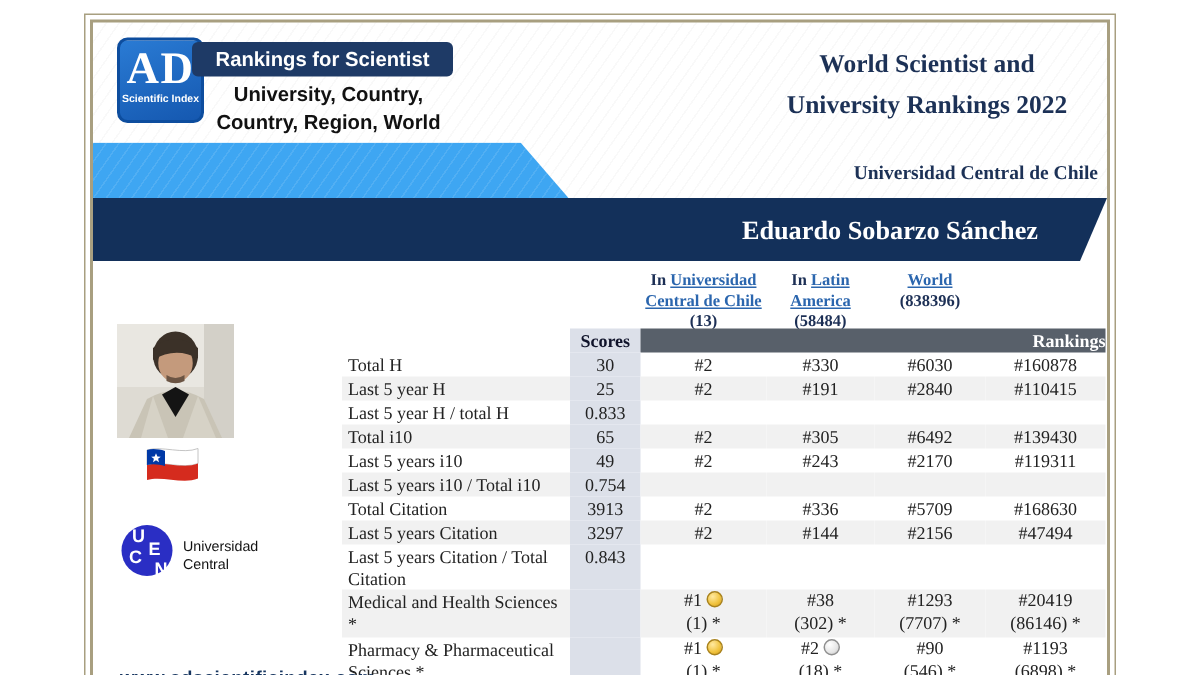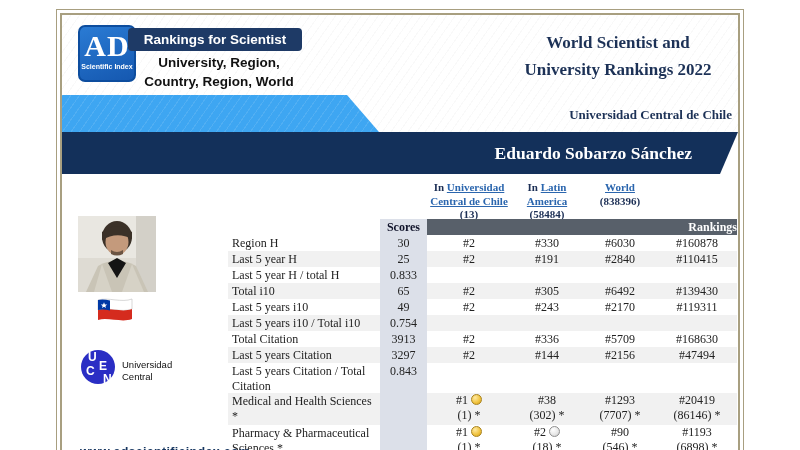--- a/index.html
+++ b/index.html
@@ -76,21 +76,21 @@
 
 <div class="page">
   <div class="page-inner">
 
     <div class="ad-logo">
       <span class="big">AD</span>
       <span class="small">Scientific Index</span>
     </div>
     <div class="brand-bar">Rankings for Scientist</div>
     <div class="tagline">
-      <div>University, Region,</div>
+      <div>University, Country,</div>
       <div>Country, Region, World</div>
     </div>
 
     <div class="main-title">
       <div>World Scientist and</div>
       <div>University Rankings 2022</div>
     </div>
     <div class="uni-name">Universidad Central de Chile</div>
 
     <div class="blue-band"></div>
@@ -152,21 +152,21 @@
           <span class="cnt">(838396)</span>
         </div>
       </div>
       <div class="subhead-row">
         <div></div>
         <div class="sub-scores">Scores</div>
         <div class="sub-rankings">Rankings</div>
       </div>
       <div id="rows">
           <div class="trow" style="height: 16px;">
-            <div class="cell label">Region H</div>
+            <div class="cell label">Total H</div>
             <div class="cell score">30</div>
             <div class="cell rank">#2</div>
             <div class="cell rank">#330</div>
             <div class="cell rank">#6030</div>
             <div class="cell rank">#160878</div>
           </div>
           <div class="trow stripe" style="height: 16px;">
             <div class="cell label">Last 5 year H</div>
             <div class="cell score">25</div>
             <div class="cell rank">#2</div>

